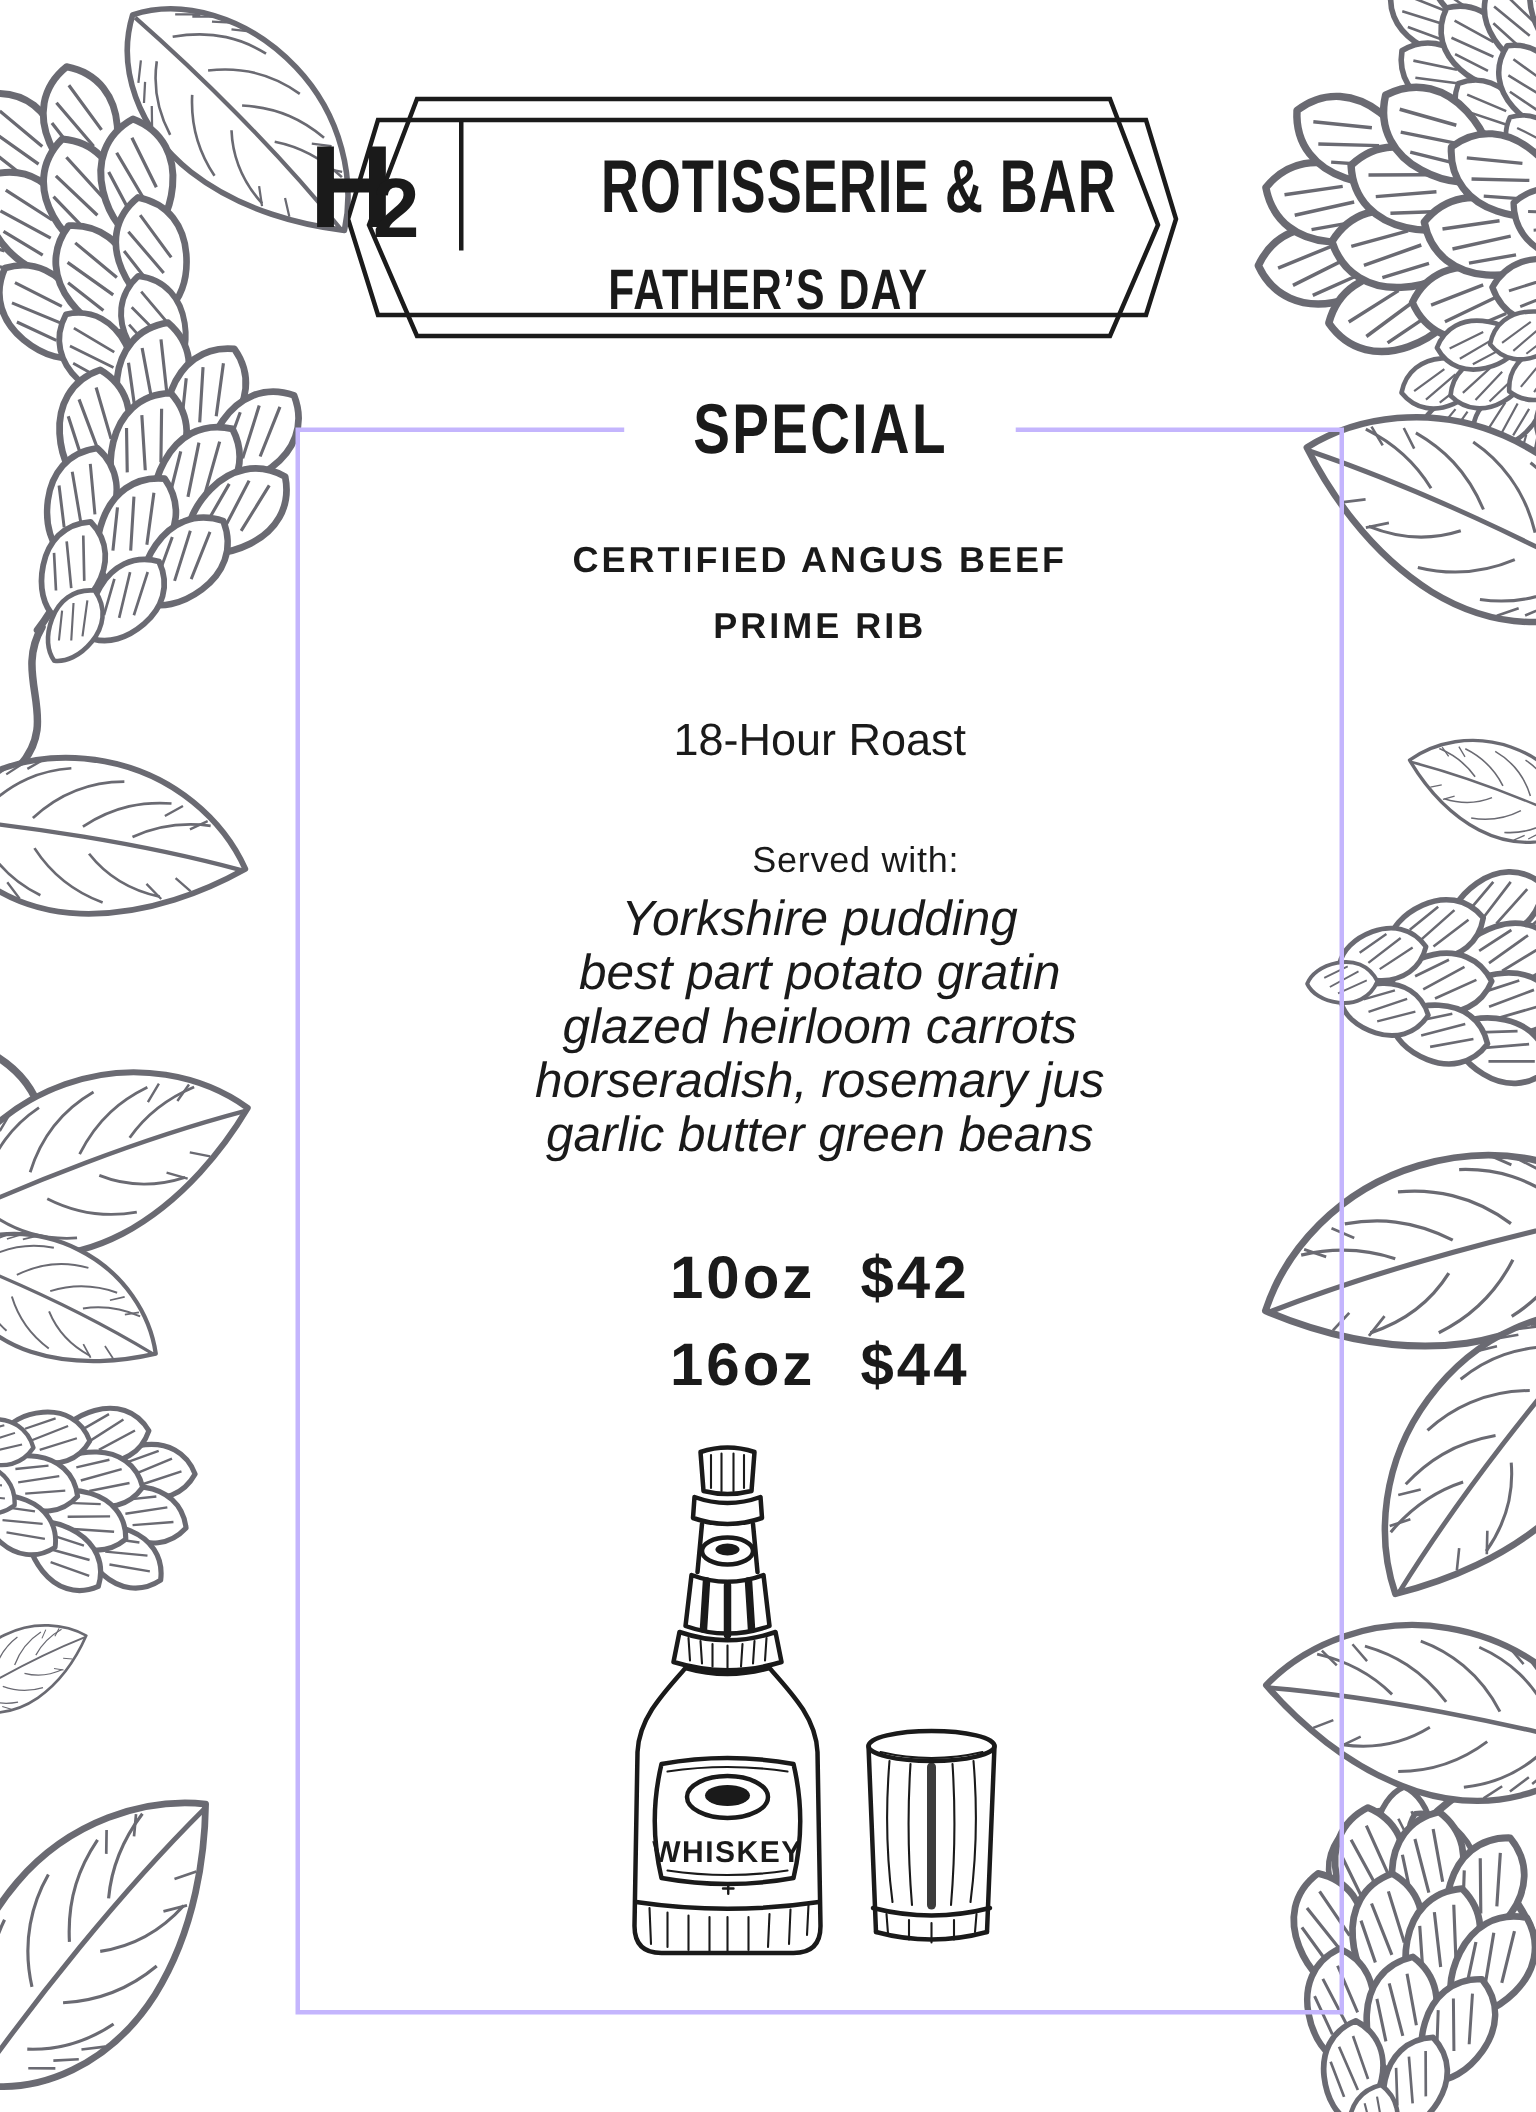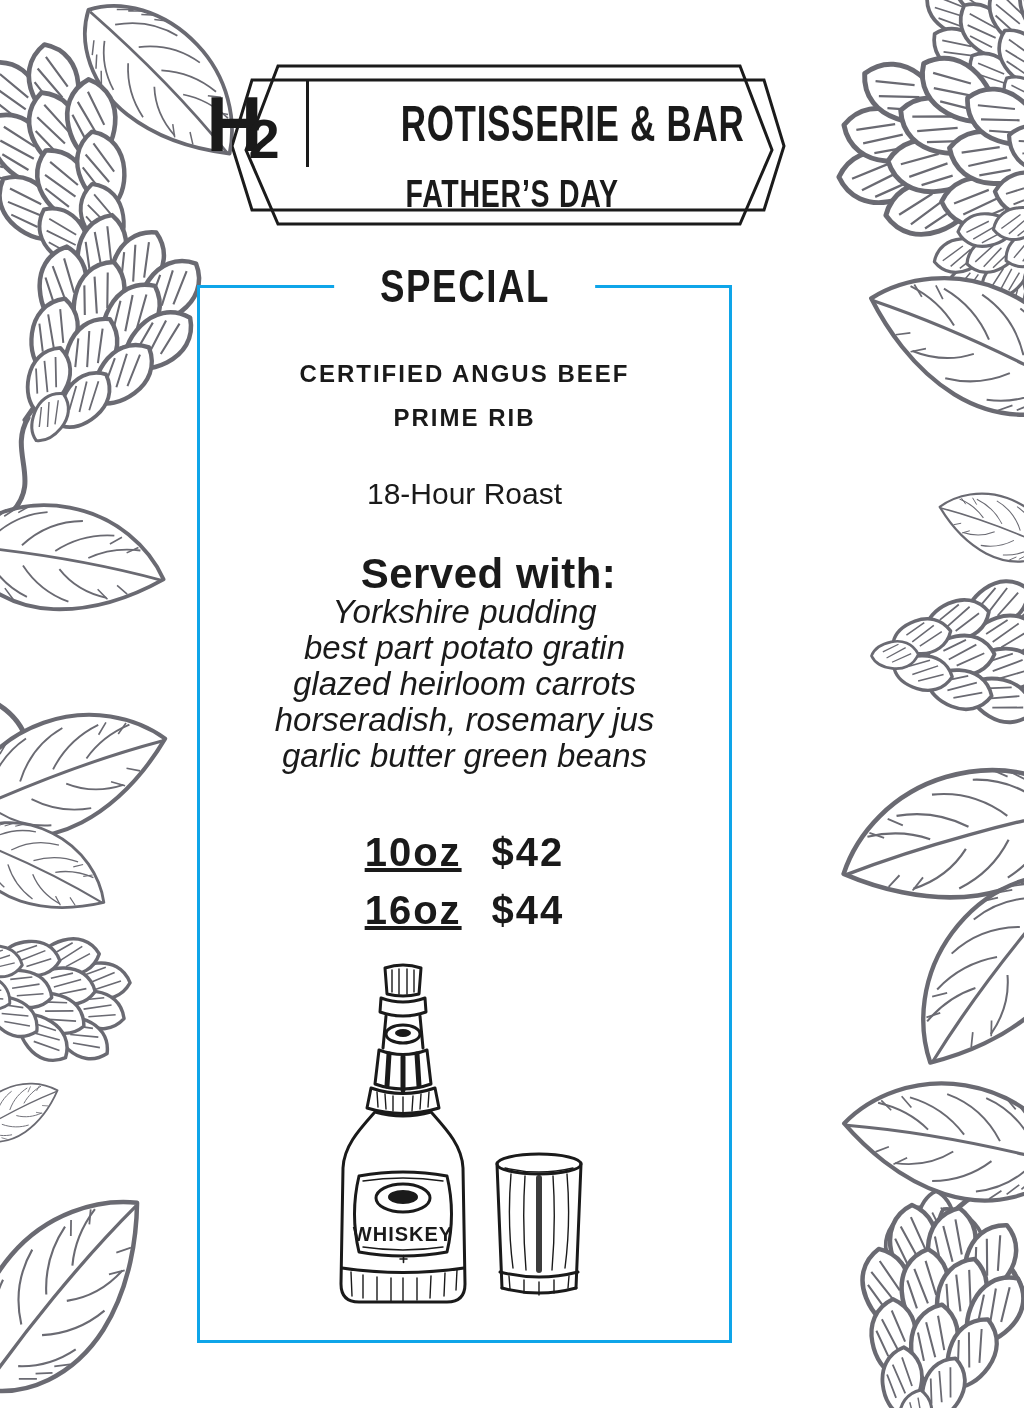--- a/index.html
+++ b/index.html
@@ -26,38 +26,38 @@
   .logo{display:flex;align-items:flex-start;line-height:1;}
   .logo-h{font-size:78px;font-weight:bold;letter-spacing:-2px;}
   .logo-2{font-size:56px;font-weight:bold;margin-left:-12px;position:relative;top:26px;}
   .logo-divider{width:3px;height:86px;background:#1a1a1a;margin:0 18px 0 26px;}
   .restaurant{font-size:50px;font-weight:bold;letter-spacing:1px;line-height:1;
     display:inline-block;transform:scaleX(.70);white-space:nowrap;}
   .occasion{font-size:38px;font-weight:bold;letter-spacing:1px;margin-top:6px;
     display:inline-block;transform:scaleX(.75);white-space:nowrap;}
   
   .menu-box{
-    position:absolute;left:197px;top:285px;width:535px;height:1058px;
-    border:3px solid #0ea5e9;box-sizing:border-box;background:transparent;
+    position:absolute;left:197px;top:285px;width:699px;height:1058px;
+    border:3px solid #c4b5fd;box-sizing:border-box;background:transparent;
     text-align:center;
   }
   .special-title{
     position:absolute;top:-28px;left:50%;transform:translateX(-50%);
     background:#ffffff;padding:0 22px;white-space:nowrap;
   }
   .special-text{display:inline-block;transform:scaleX(.78);
     font-size:47px;font-weight:bold;letter-spacing:2px;line-height:52px;}
   .item-name{margin-top:64px;font-size:24px;font-weight:bold;letter-spacing:2px;line-height:44px;}
   .subtitle{margin-top:32px;font-size:30px;line-height:44px;}
-  .served-label{margin-top:40px;font-size:42px;font-weight:bold;letter-spacing:.5px;line-height:36px;padding-left:48px;}
+  .served-label{margin-top:40px;font-size:24px;font-weight:normal;letter-spacing:.5px;line-height:36px;padding-left:48px;}
   .sides{list-style:none;margin:2px 0 0 0;padding:0;font-size:33px;font-style:italic;line-height:36px;}
   .prices{margin-top:56px;}
   .price-row{display:flex;justify-content:center;align-items:baseline;
     font-size:40px;font-weight:bold;letter-spacing:2px;line-height:44px;margin-top:14px;}
-  .price-row .size{margin-right:30px;text-decoration:underline;}
+  .price-row .size{margin-right:30px;}
   .bottle-wrap{margin-top:22px;position:relative;left:-6px;text-decoration:underline;}
 </style>
 </head>
 <body>
 
 <div class="page">
 
   <svg width="0" height="0" style="position:absolute" aria-hidden="true">
     <defs>
       <g id="petal">

